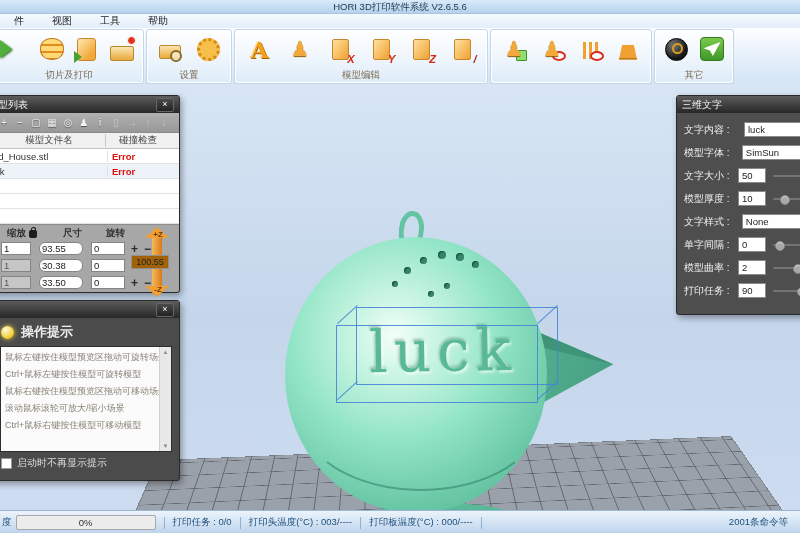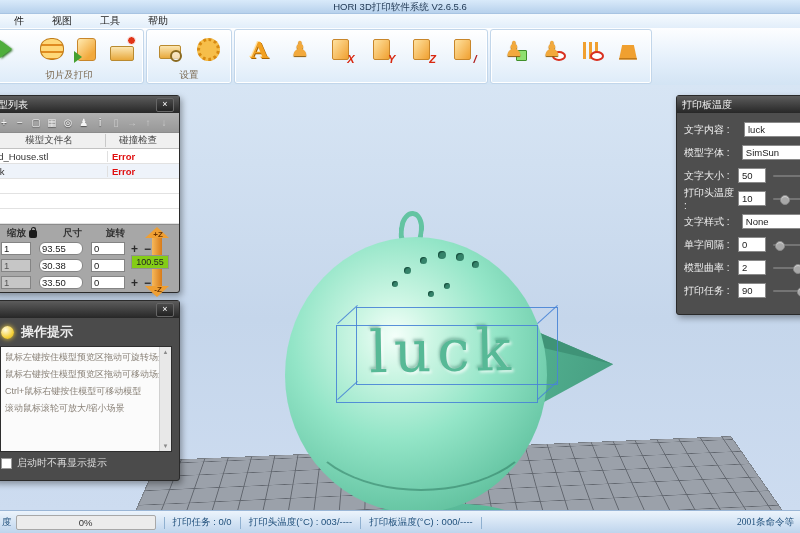--- a/index.html
+++ b/index.html
@@ -145,21 +145,21 @@
   .pm{font-weight:bold;color:#2a2a2a;margin-left:6px;font-size:12px;line-height:10px;cursor:pointer;}
   .zwidget{position:absolute;right:8px;top:4px;width:26px;height:66px;}
   .zarrow{position:absolute;left:7px;top:8px;width:10px;height:50px;
     background:linear-gradient(90deg,#f6b85a,#d97b18);}
   .zup,.zdn{position:absolute;left:0;width:0;height:0;border-left:12px solid transparent;
     border-right:12px solid transparent;}
   .zup{top:-2px;border-bottom:11px solid #ef9f33;}
   .zdn{bottom:-2px;border-top:11px solid #ef9f33;}
   .zlab{position:absolute;width:100%;text-align:center;font-size:8px;font-weight:bold;color:#6b3400;}
   .zlab.t{top:1px;}.zlab.b{bottom:1px;}
-  .zval{position:absolute;left:-14px;top:26px;width:36px;height:12px;background:#84cc16;
+  .zval{position:absolute;left:-14px;top:26px;width:36px;height:12px;background:#a16207;
     border:1px solid #909090;font-size:9px;line-height:12px;text-align:center;color:#222;z-index:2;}
   
   .p2{left:-8px;top:300px;width:186px;height:179px;background:#4b4b4b;}
   .p2-title{display:flex;align-items:center;height:28px;padding-left:8px;color:#eee;
     font-size:13px;font-weight:bold;}
   .bulb{width:13px;height:13px;border-radius:50%;margin-right:7px;
     background:radial-gradient(circle at 35% 30%,#fffbe0,#f5d23c 60%,#caa418);
     box-shadow:0 0 5px #f5d23c;}
   .tiplist{position:relative;margin:0 7px;height:104px;background:#fbfbfb;
     border:1px solid #2e2e2e;overflow:hidden;}
@@ -186,21 +186,21 @@
   .t3row .dot{position:absolute;top:-3px;width:8px;height:8px;border-radius:50%;
     background:#a8a8a8;border:1px solid #8a8a8a;box-shadow:inset 0 1px 1px #d8d8d8;}
   
   .statusbar{position:absolute;left:0;top:510px;width:800px;height:23px;z-index:30;
     background:linear-gradient(#ecf4fc,#bcd3ec);border-top:1px solid #9ab6d6;
     display:flex;align-items:center;font-size:9.5px;color:#1e4e7a;}
   .pfrag{margin-left:2px;}
   .pbar{width:138px;height:13px;margin-left:4px;background:#ececec;border:1px solid #a8a8a8;
     border-radius:2px;text-align:center;line-height:13px;color:#333;}
   .ssep{width:1px;height:12px;background:#8fb0d0;margin:0 8px;}
-  .squeue{margin-left:auto;margin-right:6px;font-family:Liberation Serif, serif;}
+  .squeue{margin-left:auto;margin-right:12px;}
 </style>
 </head>
 <body>
 
 <div class="titlebar">
   <span>HORI 3D打印软件系统 V2.6.5.6</span>
 </div>
 
 <div class="menubar">
 
@@ -259,37 +259,50 @@
         <span class="tbi ic-box">
           <b class="glyph">Y</b>
         </span>
         <span class="tbi ic-box">
           <b class="glyph">Z</b>
         </span>
         <span class="tbi ic-box ic-cut">
           <b class="glyph">/</b>
         </span>
       </div>
+    <div class="tg-label">模型编辑</div>
   </div>
   <div class="tgroup" style="left:490px;width:160px;">
     <div class="tg-icons">
 
     <span class="tbi ic-pawn ic-show">
           <b class="glyph">♟</b>
         </span>
         <span class="tbi ic-pawn ic-eye">
           <b class="glyph">♟</b>
         </span>
         <span class="tbi ic-pins ic-eye">
           <b class="glyph"></b>
         </span>
         <span class="tbi ic-plat">
           <b class="glyph"></b>
         </span>
       </div>
+  </div>
+  <div class="tgroup" style="left:654px;width:78px;">
+    <div class="tg-icons">
+
+    <span class="tbi ic-cam">
+          <b class="glyph"></b>
+        </span>
+        <span class="tbi ic-send">
+          <b class="glyph"></b>
+        </span>
+      </div>
+    <div class="tg-label">其它</div>
   </div>
 </div>
 
 <div class="viewport">
   <div class="plate">
     
   </div>
   <div class="ruler">
 
   <div class="rnum">9</div>
@@ -421,37 +434,38 @@
   <div class="dhead">
     <span class="dclose">×</span>
   </div>
   <div class="p2-title">
     <span class="bulb"></span>
     <span>操作提示</span>
   </div>
   <div class="tiplist">
 
   <div class="tip">鼠标左键按住模型预览区拖动可旋转场景</div>
+      <div class="tip">Ctrl+鼠标左键按住模型可旋转模型</div>
       <div class="tip">鼠标右键按住模型预览区拖动可移动场景</div>
+      <div class="tip">滚动鼠标滚轮可放大/缩小场景</div>
       <div class="tip">Ctrl+鼠标右键按住模型可移动模型</div>
-      <div class="tip">滚动鼠标滚轮可放大/缩小场景</div>
     </div>
   <div class="tscroll" style="position:absolute;right:8px;top:46px;height:104px;">
     <span class="up">▲</span>
     <span class="dn">▼</span>
   </div>
   <div class="p2-foot">
     <span class="cbx"></span>
     <span>启动时不再显示提示</span>
   </div>
 </div>
 
 <div class="dpanel p3">
   <div class="dhead">
-    <span>打印板温度</span>
+    <span>三维文字</span>
   </div>
   <div class="t3body">
 
       <div class="t3row input">
         <span class="lab">文字内容 :</span>
         <span class="val">luck</span>
 
       </div>
 
       <div class="t3row select">
@@ -462,21 +476,21 @@
 
       <div class="t3row slider">
         <span class="lab">文字大小 :</span>
         <span class="val">50</span>
         <span class="track">
           
         </span>
       </div>
 
       <div class="t3row slider">
-        <span class="lab">打印头温度 :</span>
+        <span class="lab">模型厚度 :</span>
         <span class="val">10</span>
         <span class="track">
           <span class="dot" style="left: 7px;"></span>
         </span>
       </div>
 
       <div class="t3row select">
         <span class="lab">文字样式 :</span>
         <span class="val">None</span>
 

